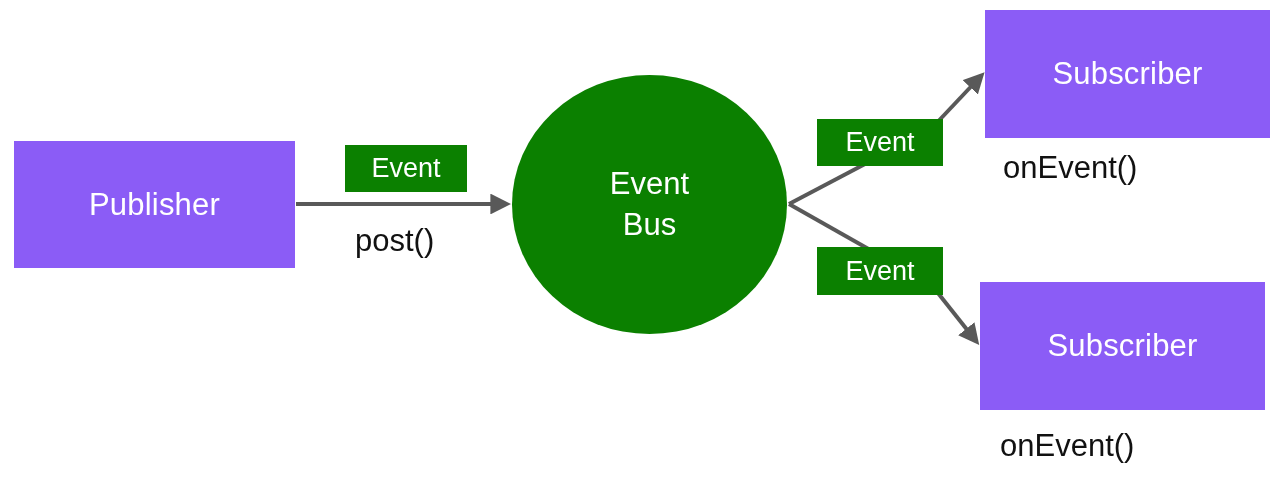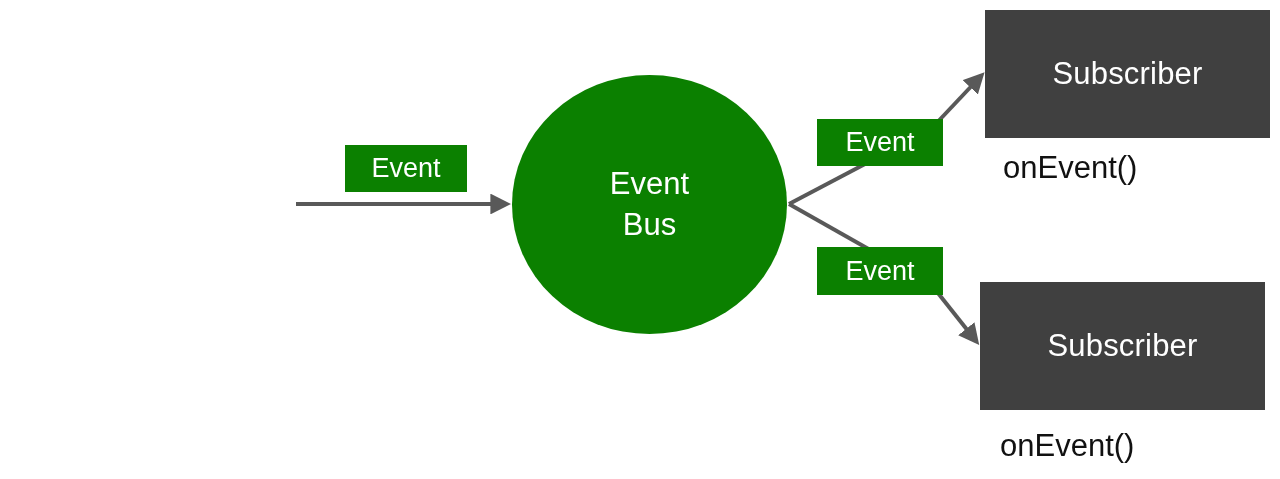--- a/index.html
+++ b/index.html
@@ -27,21 +27,21 @@
   .node {
     position: absolute;
     box-sizing: border-box;
     display: flex;
     align-items: center;
     justify-content: center;
     color: #ffffff;
     font-weight: 400;
   }
   .box-node {
-    background: #404040;
+    background: #8b5cf6;
     font-size: 31px;
     letter-spacing: 0.2px;
   }
   .circle-node {
     background: #0b8000;
     border-radius: 50%;
     flex-direction: column;
     font-size: 31px;
     line-height: 1.32;
   }
@@ -82,25 +82,29 @@
 
     <line x1="296" y1="204" x2="506" y2="204" stroke="#595959" stroke-width="4" marker-end="url(#arrowhead)"></line>
 
     <line x1="789" y1="204" x2="941" y2="124" stroke="#595959" stroke-width="4"></line>
     <line x1="930" y1="130" x2="981" y2="76" stroke="#595959" stroke-width="4" marker-end="url(#arrowhead)"></line>
 
     <line x1="789" y1="204" x2="941" y2="290" stroke="#595959" stroke-width="4"></line>
     <line x1="930" y1="283" x2="976" y2="341" stroke="#595959" stroke-width="4" marker-end="url(#arrowhead)"></line>
   </svg>
 
+  <div class="node box-node" id="publisher-box">
+    <span>Publisher</span>
+  </div>
 
   <div class="node badge-node" id="event-badge-post">
     <span>Event</span>
   </div>
 
+  <div class="plain-label" id="post-label">post()</div>
 
   <div class="node circle-node" id="event-bus-circle">
     <span>Event</span>
     <span>Bus</span>
   </div>
 
   <div class="node badge-node" id="event-badge-top">
     <span>Event</span>
   </div>
 

